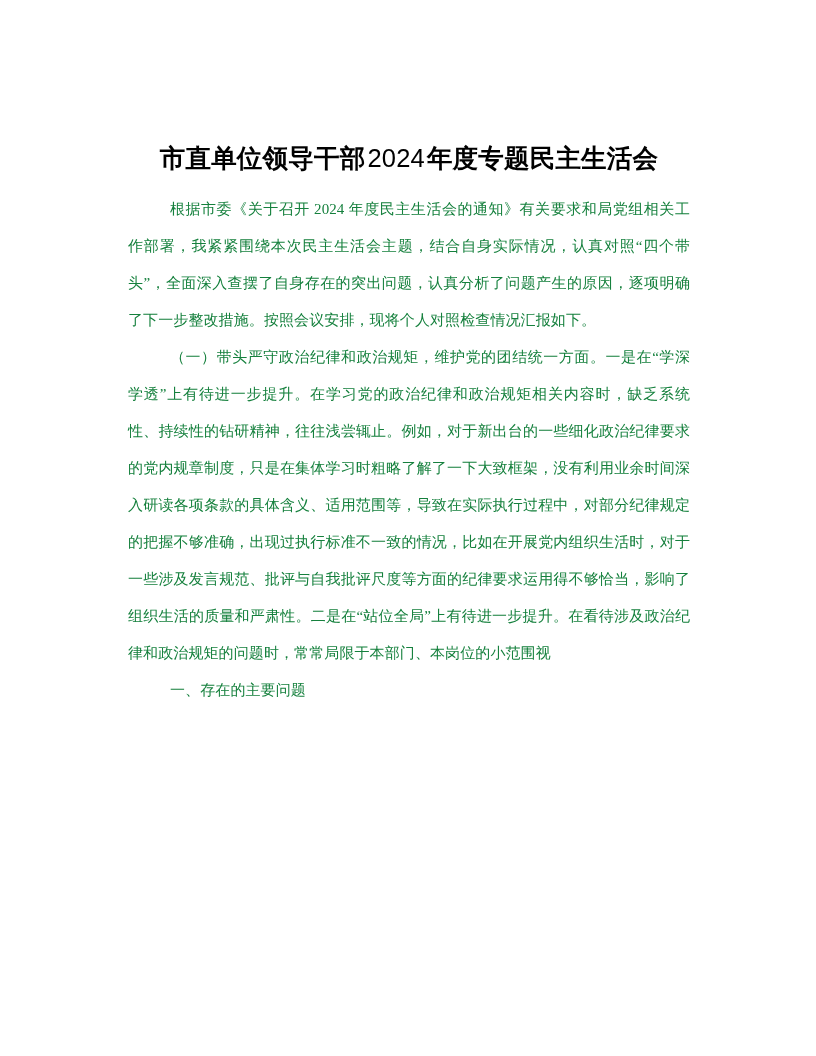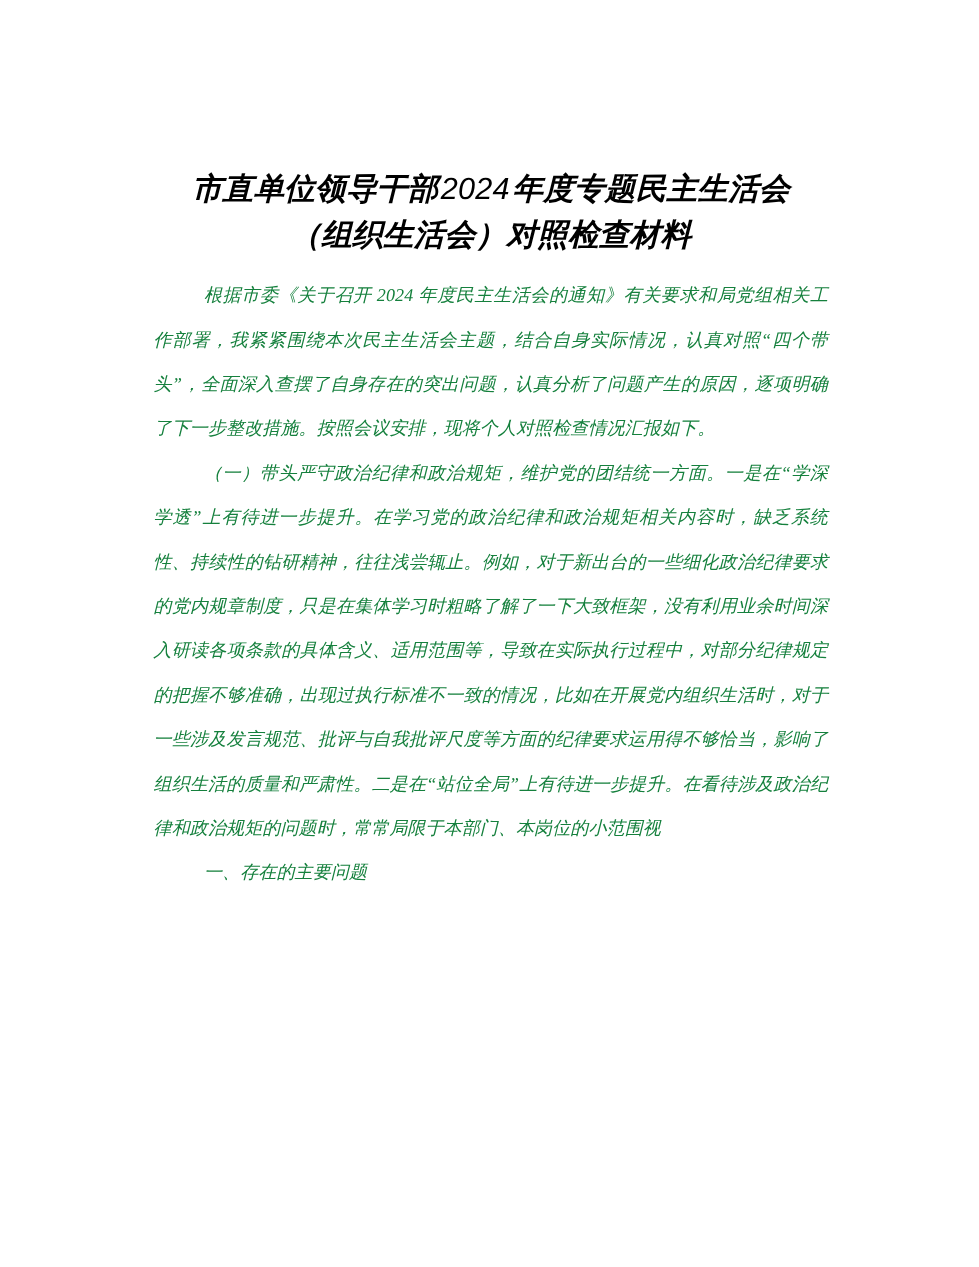--- a/index.html
+++ b/index.html
@@ -8,21 +8,20 @@
     background: #ffffff;
   }
   .page {
     position: relative;
     width: 816px;
     height: 832px;
     background: #ffffff;
     overflow: hidden;
     margin: 0 auto;
     font-family: "Liberation Serif", "DejaVu Serif", serif;
-    font-style: italic;
   }
   .content {
     position: absolute;
     left: 128px;
     top: 139px;
     width: 562px;
   }
   .doc-title {
     font-family: "Liberation Sans", "DejaVu Sans", sans-serif;
     font-weight: bold;
@@ -58,21 +57,20 @@
   }
 </style>
 </head>
 <body>
 
 <div class="page">
   <div class="content">
 
     <h1 class="doc-title">
       <span class="tl"><span>市直单位领导干部</span><span class="num">2024</span><span>年度专题民主生活会</span></span>
-      <span class="tl">（组织生活会）对照检查材料</span>
     </h1>
 
     <p class="para">根据市委《关于召开 2024 年度民主生活会的通知》有关要求和局党组相关工作部署，我紧紧围绕本次民主生活会主题，结合自身实际情况，认真对照“四个带头”，全面深入查摆了自身存在的突出问题，认真分析了问题产生的原因，逐项明确了下一步整改措施。按照会议安排，现将个人对照检查情况汇报如下。</p>
 
     <p class="para">（一）带头严守政治纪律和政治规矩，维护党的团结统一方面。一是在“学深学透”上有待进一步提升。在学习党的政治纪律和政治规矩相关内容时，缺乏系统性、持续性的钻研精神，往往浅尝辄止。例如，对于新出台的一些细化政治纪律要求的党内规章制度，只是在集体学习时粗略了解了一下大致框架，没有利用业余时间深入研读各项条款的具体含义、适用范围等，导致在实际执行过程中，对部分纪律规定的把握不够准确，出现过执行标准不一致的情况，比如在开展党内组织生活时，对于一些涉及发言规范、批评与自我批评尺度等方面的纪律要求运用得不够恰当，影响了组织生活的质量和严肃性。二是在“站位全局”上有待进一步提升。在看待涉及政治纪律和政治规矩的问题时，常常局限于本部门、本岗位的小范围视</p>
 
     <p class="para heading-line">一、存在的主要问题</p>
 
   </div>
 </div>

